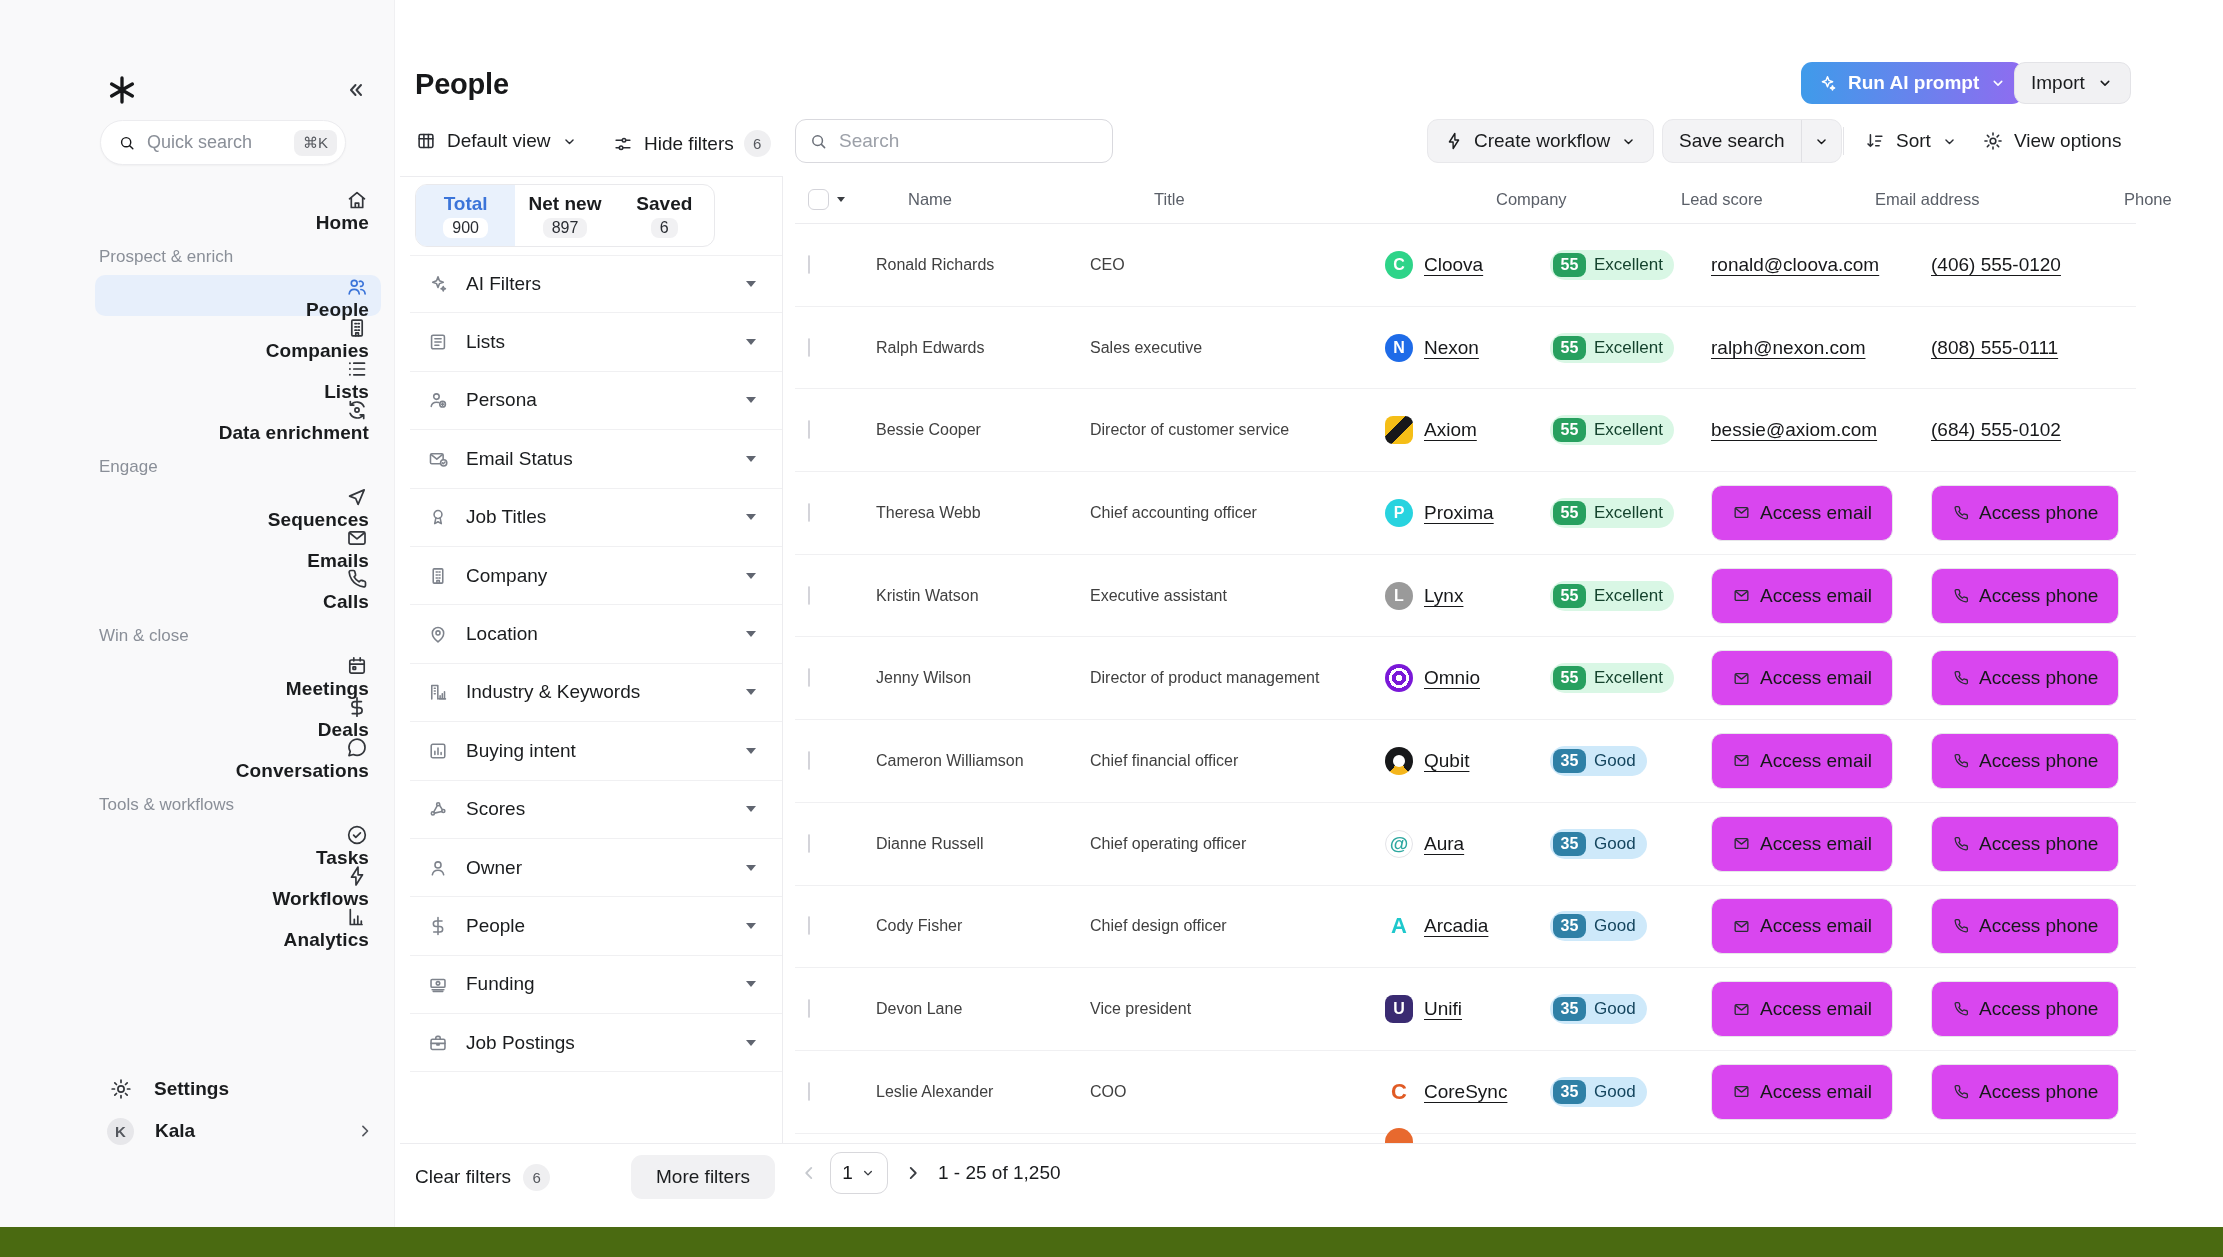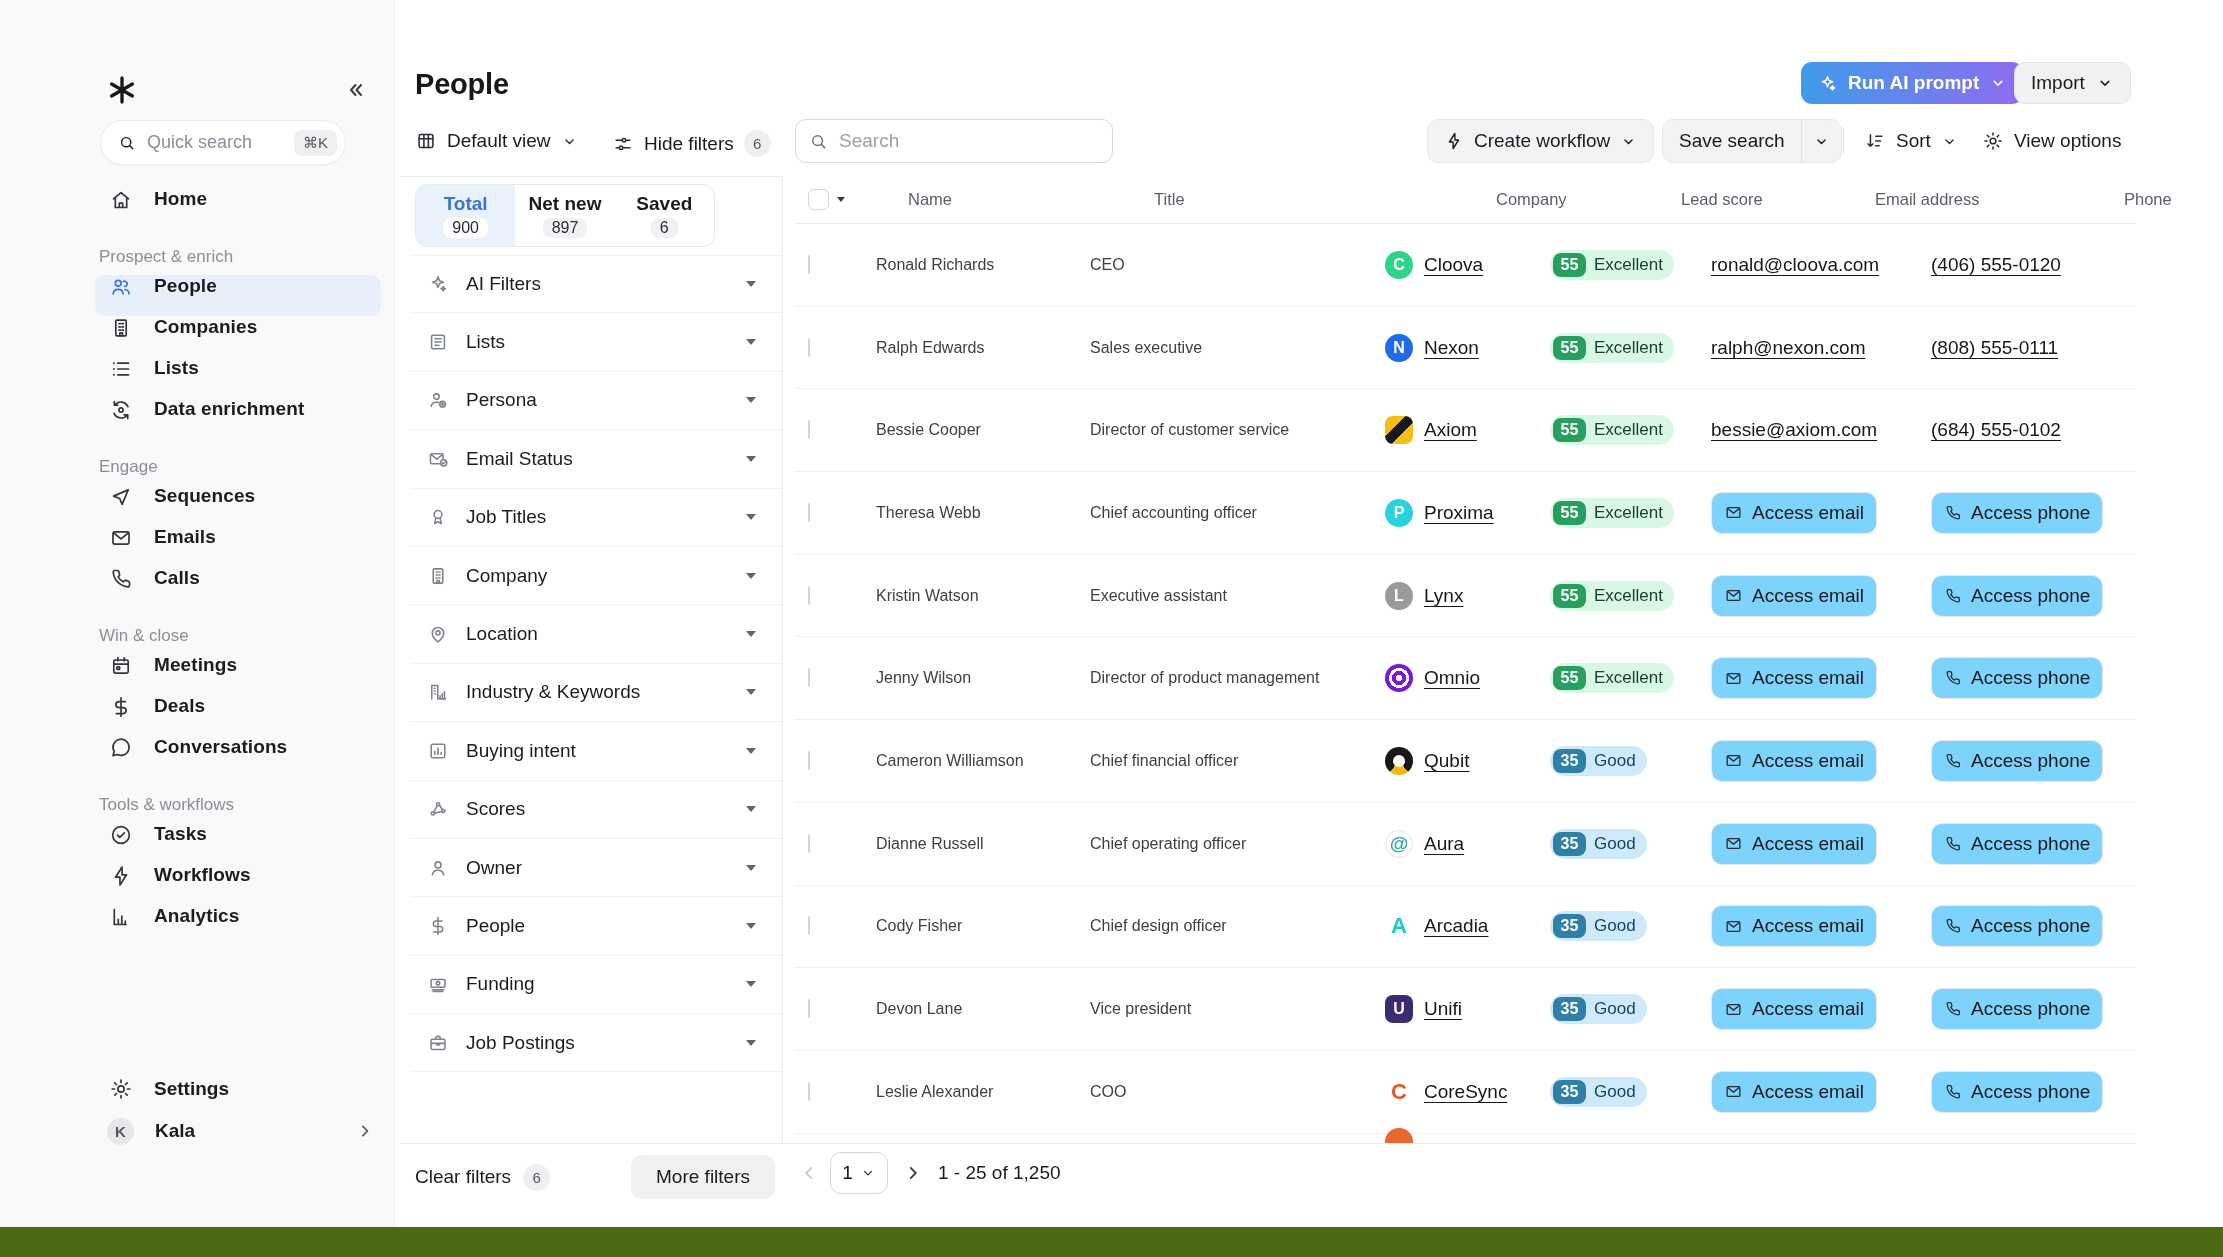--- a/index.html
+++ b/index.html
@@ -9,21 +9,21 @@
 
   
   .sidebar { position:absolute; left:0; top:0; width:395px; height:1227px; background:#F9F9FA; border-right:1px solid #F0F0F2; }
   .side-logo { position:absolute; left:106px; top:74px; width:32px; height:32px; color:#17181A; }
   .collapse-btn { position:absolute; left:344px; top:78px; width:24px; height:24px; color:#3A3D42; cursor:pointer; }
   .quick-search { position:absolute; left:100px; top:120px; width:246px; height:45px; background:#fff; border:1px solid #ECECEF; border-radius:23px; display:flex; align-items:center; padding:0 8px 0 16px; box-shadow:0 1px 2px rgba(0,0,0,.04); }
   .quick-search .qs-label { flex:1; margin-left:10px; font-size:18px; color:#8A8F98; }
   .kbd { background:#EFEFF1; color:#55585E; font-size:15px; padding:4px 9px; border-radius:8px; }
   .nav { position:absolute; left:95px; top:188px; width:286px; }
   .sec-label { font-size:17px; color:#8A8F98; padding:10px 0 8px 4px; margin-top:8px; }
-  .nav-item { display:flex; align-items:flex-start; height:41px; border-radius:10px; padding:0 12px 0 14px; cursor:pointer; }
+  .nav-item { display:flex; align-items:flex-end; height:41px; border-radius:10px; padding:0 12px 0 14px; cursor:pointer;flex-direction:column; }
   .nav-item.active { background:#E7EFFB; }
   .nav-item .nv-ic { width:24px; height:24px; color:#33363B; flex:none; }
   .nav-item.active .nv-ic { color:#3B74D9; }
   .nav-item .nv-label { margin-left:21px; font-size:19px; font-weight:700; color:#1A1C1E; letter-spacing:.1px; }
   .side-footer { position:absolute; left:95px; bottom:75px; width:286px; }
   .foot-item { display:flex; align-items:center; height:42px; padding:0 6px 0 14px; cursor:pointer; }
   .foot-item .nv-ic { width:24px; height:24px; color:#33363B; }
   .foot-item .nv-label { margin-left:21px; font-size:19px; font-weight:700; color:#1A1C1E; flex:1; }
   .avatar { width:27px; height:27px; border-radius:50%; background:#E7E7EA; color:#55585E; font-size:15px; font-weight:600; display:flex; align-items:center; justify-content:center; margin-left:-2px; }
   .foot-item .chev-r { width:20px; height:20px; color:#55585E; }
@@ -101,21 +101,21 @@
   .logo28 .hole { width:12px; height:12px; border-radius:50%; background:#fff; }
   .company-name { margin-left:11px; }
   .trow.partial .logo28 { margin-top:-6px; }
 
   .badge { display:inline-flex; align-items:center; height:30px; border-radius:16px; margin-left:5px; }
   .badge .chip { min-width:33px; height:24px; margin-left:3px; border-radius:8px; display:flex; align-items:center; justify-content:center; color:#fff; font-size:16px; font-weight:700; padding:0 6px; }
   .badge .blabel { font-size:17px; font-weight:500; margin:0 11px 0 8px; }
   .badge.excellent { background:#D9F7E5; } .badge.excellent .chip { background:#27A05F; } .badge.excellent .blabel { color:#15432E; }
   .badge.good { background:#CEE9FA; } .badge.good .chip { background:#2F80A6; } .badge.good .blabel { color:#14455E; }
 
-  .access-btn { display:inline-flex; align-items:center; gap:9px; height:42px; background:#7dd3fc; border:1px solid #E7E7EA; border-radius:11px; padding:0 12px; font-size:19px; font-weight:500; color:#17181A; cursor:pointer; font-family:inherit; white-space:nowrap; }
+  .access-btn { display:inline-flex; align-items:center; gap:9px; height:56px; background:#d946ef; border:1px solid #E7E7EA; border-radius:11px; padding:0 20px; font-size:19px; font-weight:500; color:#17181A; cursor:pointer; font-family:inherit; white-space:nowrap; }
   .access-btn .ic { color:#2A2D33; }
 
   
   .pagination { position:absolute; left:798px; top:1152px; display:flex; align-items:center; }
   .pg-chev { width:22px; height:22px; cursor:pointer; }
   .pg-chev.disabled { color:#C6C9CE; } .pg-chev.fwd { color:#3A3D42; }
   .pg-select { margin:0 14px 0 10px; width:58px; height:42px; border:1px solid #D8D8DC; border-radius:11px; display:flex; align-items:center; justify-content:center; gap:7px; font-size:19px; color:#17181A; cursor:pointer; background:#fff; }
   .pg-select .ic { color:#3A3D42; }
   .pg-range { margin-left:14px; font-size:19px; color:#1A1C1E; }
 

